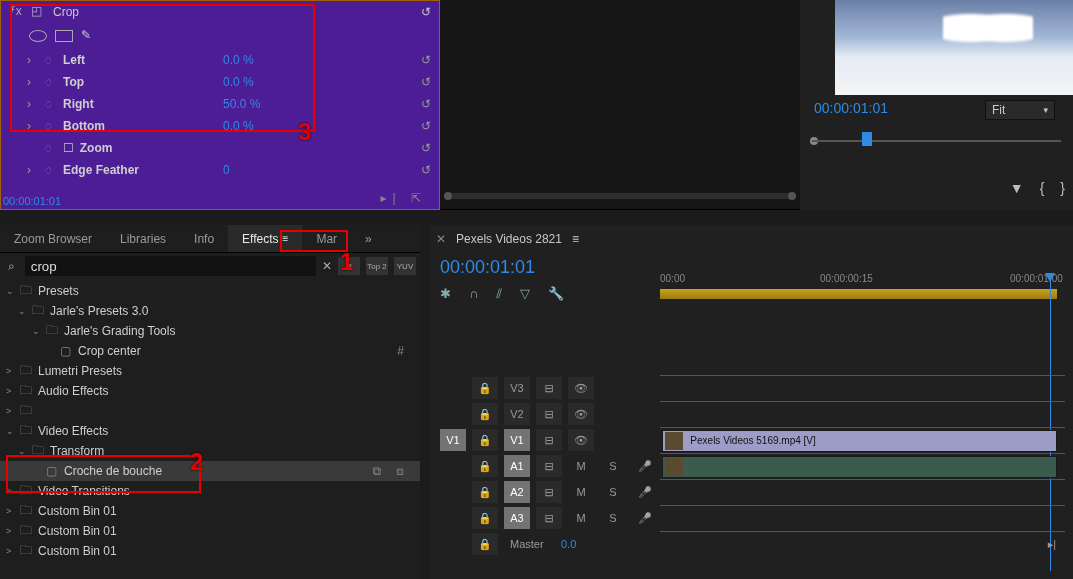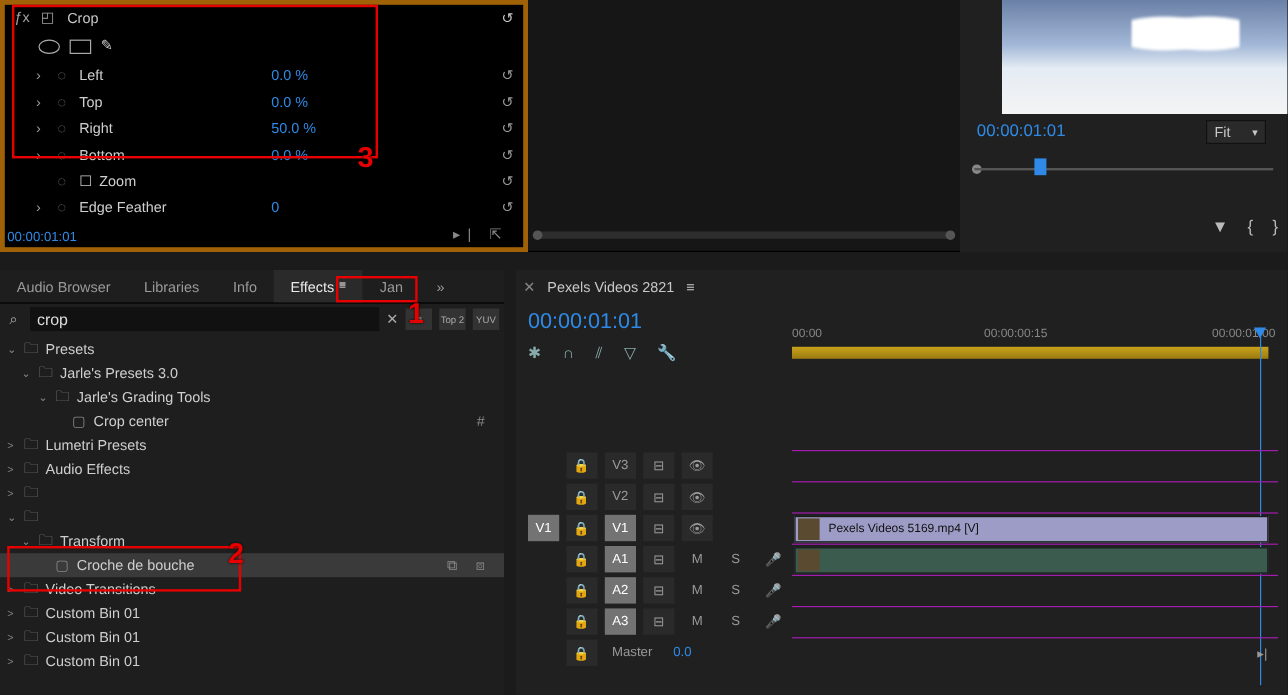--- a/index.html
+++ b/index.html
@@ -3,47 +3,47 @@
 <meta charset="utf-8">
 <style>
   * { box-sizing: border-box; margin: 0; padding: 0; font-family: "Segoe UI", Arial, sans-serif; }
   body { background:#1b1b1b; color:#c8c8c8; font-size:12px; width:1073px; height:579px; overflow:hidden; position:relative; }
 
   
   .callout-box { position:absolute; border:2px solid #e80000; pointer-events:none; }
   .callout-num { position:absolute; color:#e80000; font-weight:900; font-size:24px; text-shadow:0 0 2px #000; pointer-events:none; }
 
   
-  #fx-panel { position:absolute; left:0; top:0; width:440px; height:210px; background:#000000; border:4px solid #a16207; }
+  #fx-panel { position:absolute; left:0; top:0; width:440px; height:210px; background:#4c1d95; border:1px solid #a16207; }
   .fx-head { display:flex; align-items:center; height:22px; padding:0 8px; }
   .fx-icon { width:16px; height:16px; margin-right:6px; opacity:.8; }
   .fx-row { display:flex; align-items:center; height:22px; padding-left:26px; padding-right:8px; }
   .fx-row .stop { width:18px; color:#999; }
-  .fx-row .lbl { flex:0 0 160px; color:#cfcfcf; }
+  .fx-row .lbl { flex:0 0 160px; color:#cfcfcf;font-weight:bold; }
   .fx-row .val { color:#2e8ae6; }
   .fx-row .reset { margin-left:auto; color:#999; }
   .shape-row { display:flex; gap:8px; padding-left:28px; height:26px; align-items:center; }
   .shape { width:18px; height:12px; border:1px solid #aaa; }
   .shape.ellipse { border-radius:50%; }
   .eyedrop { width:16px; height:16px; color:#cfcfcf; }
   .tc-small { position:absolute; left:2px; bottom:2px; color:#2e8ae6; font-size:11px; }
   .prog-icons { position:absolute; right:12px; bottom:4px; color:#888; font-size:12px; letter-spacing:6px; }
 
   
   #src-monitor { position:absolute; left:440px; top:0; width:360px; height:210px; background:#161616; border-bottom:1px solid #000; }
   #src-monitor .scrub { position:absolute; left:6px; right:6px; bottom:10px; height:6px; background:#2e2e2e; border-radius:3px; }
   #src-monitor .scrub::before, #src-monitor .scrub::after { content:""; position:absolute; width:8px; height:8px; border-radius:50%; background:#555; top:-1px; }
   #src-monitor .scrub::before { left:-2px; } #src-monitor .scrub::after { right:-2px; }
 
   
   #prog-monitor { position:absolute; left:800px; top:0; right:0; height:210px; background:#202020; }
   #prog-monitor .pic { position:absolute; left:35px; top:0; right:0; height:95px; background:linear-gradient(#6a80a6 0%,#a4b9d8 40%,#e5ecf4 60%,#f4f4f4 100%); }
   #prog-monitor .cloud { position:absolute; width:90px; height:40px; background:radial-gradient(ellipse at 30% 50%,#fff 0 45%,transparent 55%),radial-gradient(ellipse at 70% 50%,#fff 0 45%,transparent 55%); top:8px; right:40px; filter:blur(1px); }
   .prog-tc { position:absolute; left:14px; top:100px; color:#2e8ae6; font-size:14px; }
-  .fit-dd { position:absolute; right:18px; top:100px; width:50px; height:20px; background:#2a2a2a; border:1px solid #111; color:#c8c8c8; display:flex; align-items:center; padding:0 6px; }
+  .fit-dd { position:absolute; right:18px; top:100px; width:70px; height:20px; background:#2a2a2a; border:1px solid #111; color:#c8c8c8; display:flex; align-items:center; padding:0 6px; }
   .fit-dd .chev { margin-left:auto; font-size:9px; }
   .prog-scrub { position:absolute; left:12px; right:12px; top:130px; height:16px; }
   .prog-scrub .bar { position:absolute; left:0; right:0; top:10px; height:2px; background:#555; }
   .prog-scrub .head { position:absolute; width:10px; height:14px; background:#2e8ae6; top:2px; left:50px; }
   .prog-scrub .dot { position:absolute; width:8px;height:8px;border-radius:50%;background:#888;top:7px;left:-2px; }
   .prog-btns { position:absolute; right:8px; bottom:14px; display:flex; gap:16px; color:#bbb; font-size:14px; }
 
   
   #proj-panel { position:absolute; left:0; top:225px; width:420px; bottom:0; background:#1e1e1e; }
   .tabbar { display:flex; height:28px; border-bottom:1px solid #000; align-items:center; }
@@ -171,28 +171,28 @@
   </div>
   <div class="prog-btns">
     <span>▼</span>
     <span>{</span>
     <span>}</span>
   </div>
 </div>
 
 <div id="proj-panel">
   <div class="tabbar">
-    <div class="tab">Audio Browser</div>
+    <div class="tab">Zoom Browser</div>
     <div class="tab">Libraries</div>
     <div class="tab">Info</div>
     <div class="tab active">
       <span>Effects</span>
       <span class="burger">≡</span>
     </div>
-    <div class="tab">Jan</div>
+    <div class="tab">Mar</div>
     <div class="tab">»</div>
   </div>
 
   <div class="search-row">
     <span class="mag">⌕</span>
     <input value="crop" style="">
     <span class="clr">✕</span>
     <span class="mini-icon">⧇</span>
     <span class="mini-icon">Top 2</span>
     <span class="mini-icon">YUV</span>
@@ -230,20 +230,21 @@
         <span class="fold">🗀</span>
         <span class="txt">Audio Effects</span>
       </div>
       <div class="tree-row ind0">
         <span class="arrow">&gt;</span>
         <span class="fold">🗀</span>
       </div>
       <div class="tree-row ind0">
         <span class="arrow">⌄</span>
         <span class="fold">🗀</span>
+        <span class="txt">Video Effects</span>
       </div>
       <div class="tree-row ind1">
         <span class="arrow">⌄</span>
         <span class="fold">🗀</span>
         <span class="txt">Transform</span>
       </div>
       <div class="tree-row ind2 sel">
         <span class="arrow"></span>
         <span class="fold">▢</span>
         <span class="txt">Croche de bouche</span>

